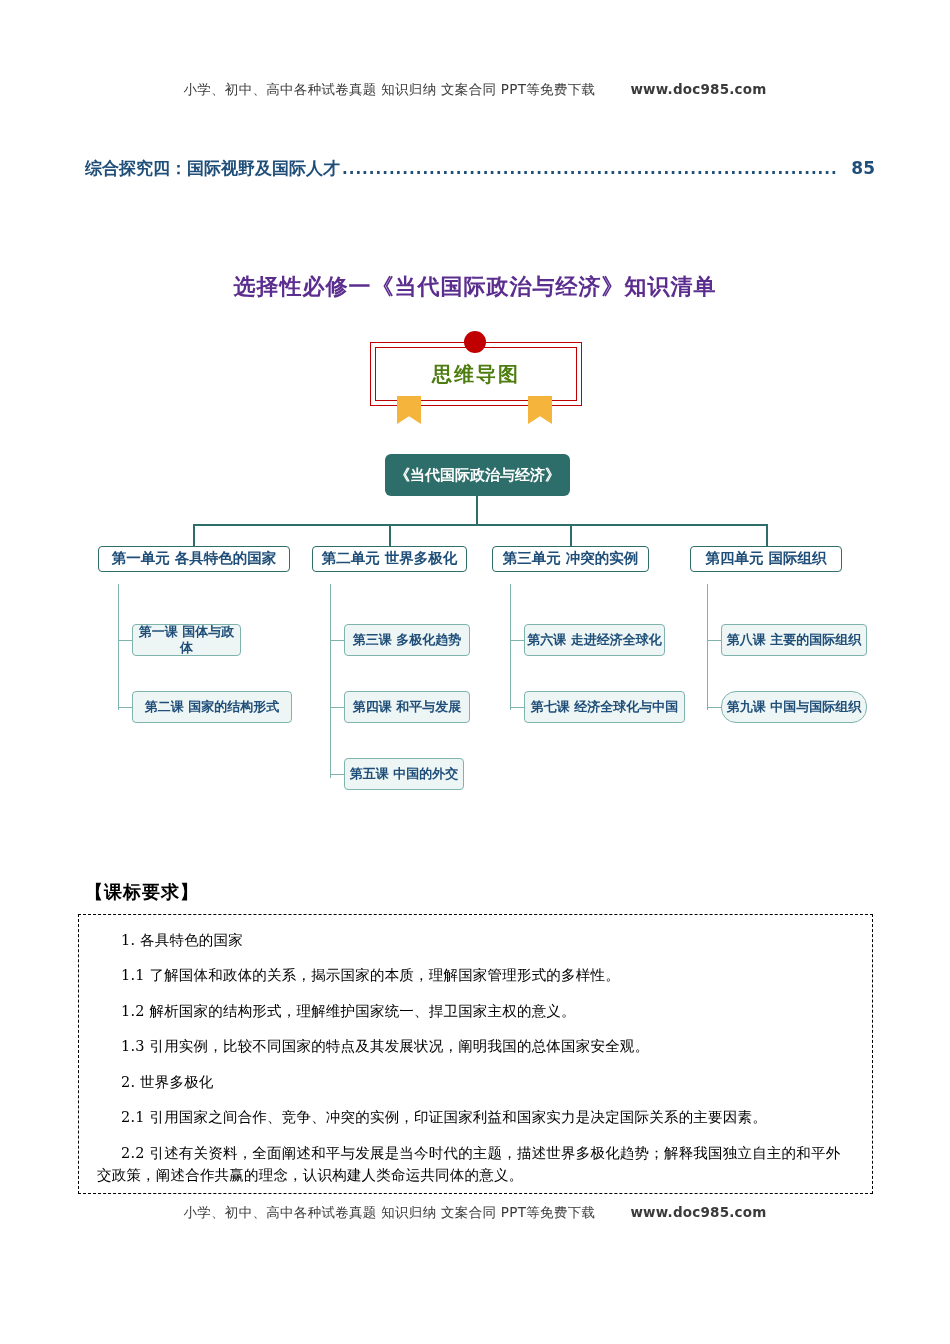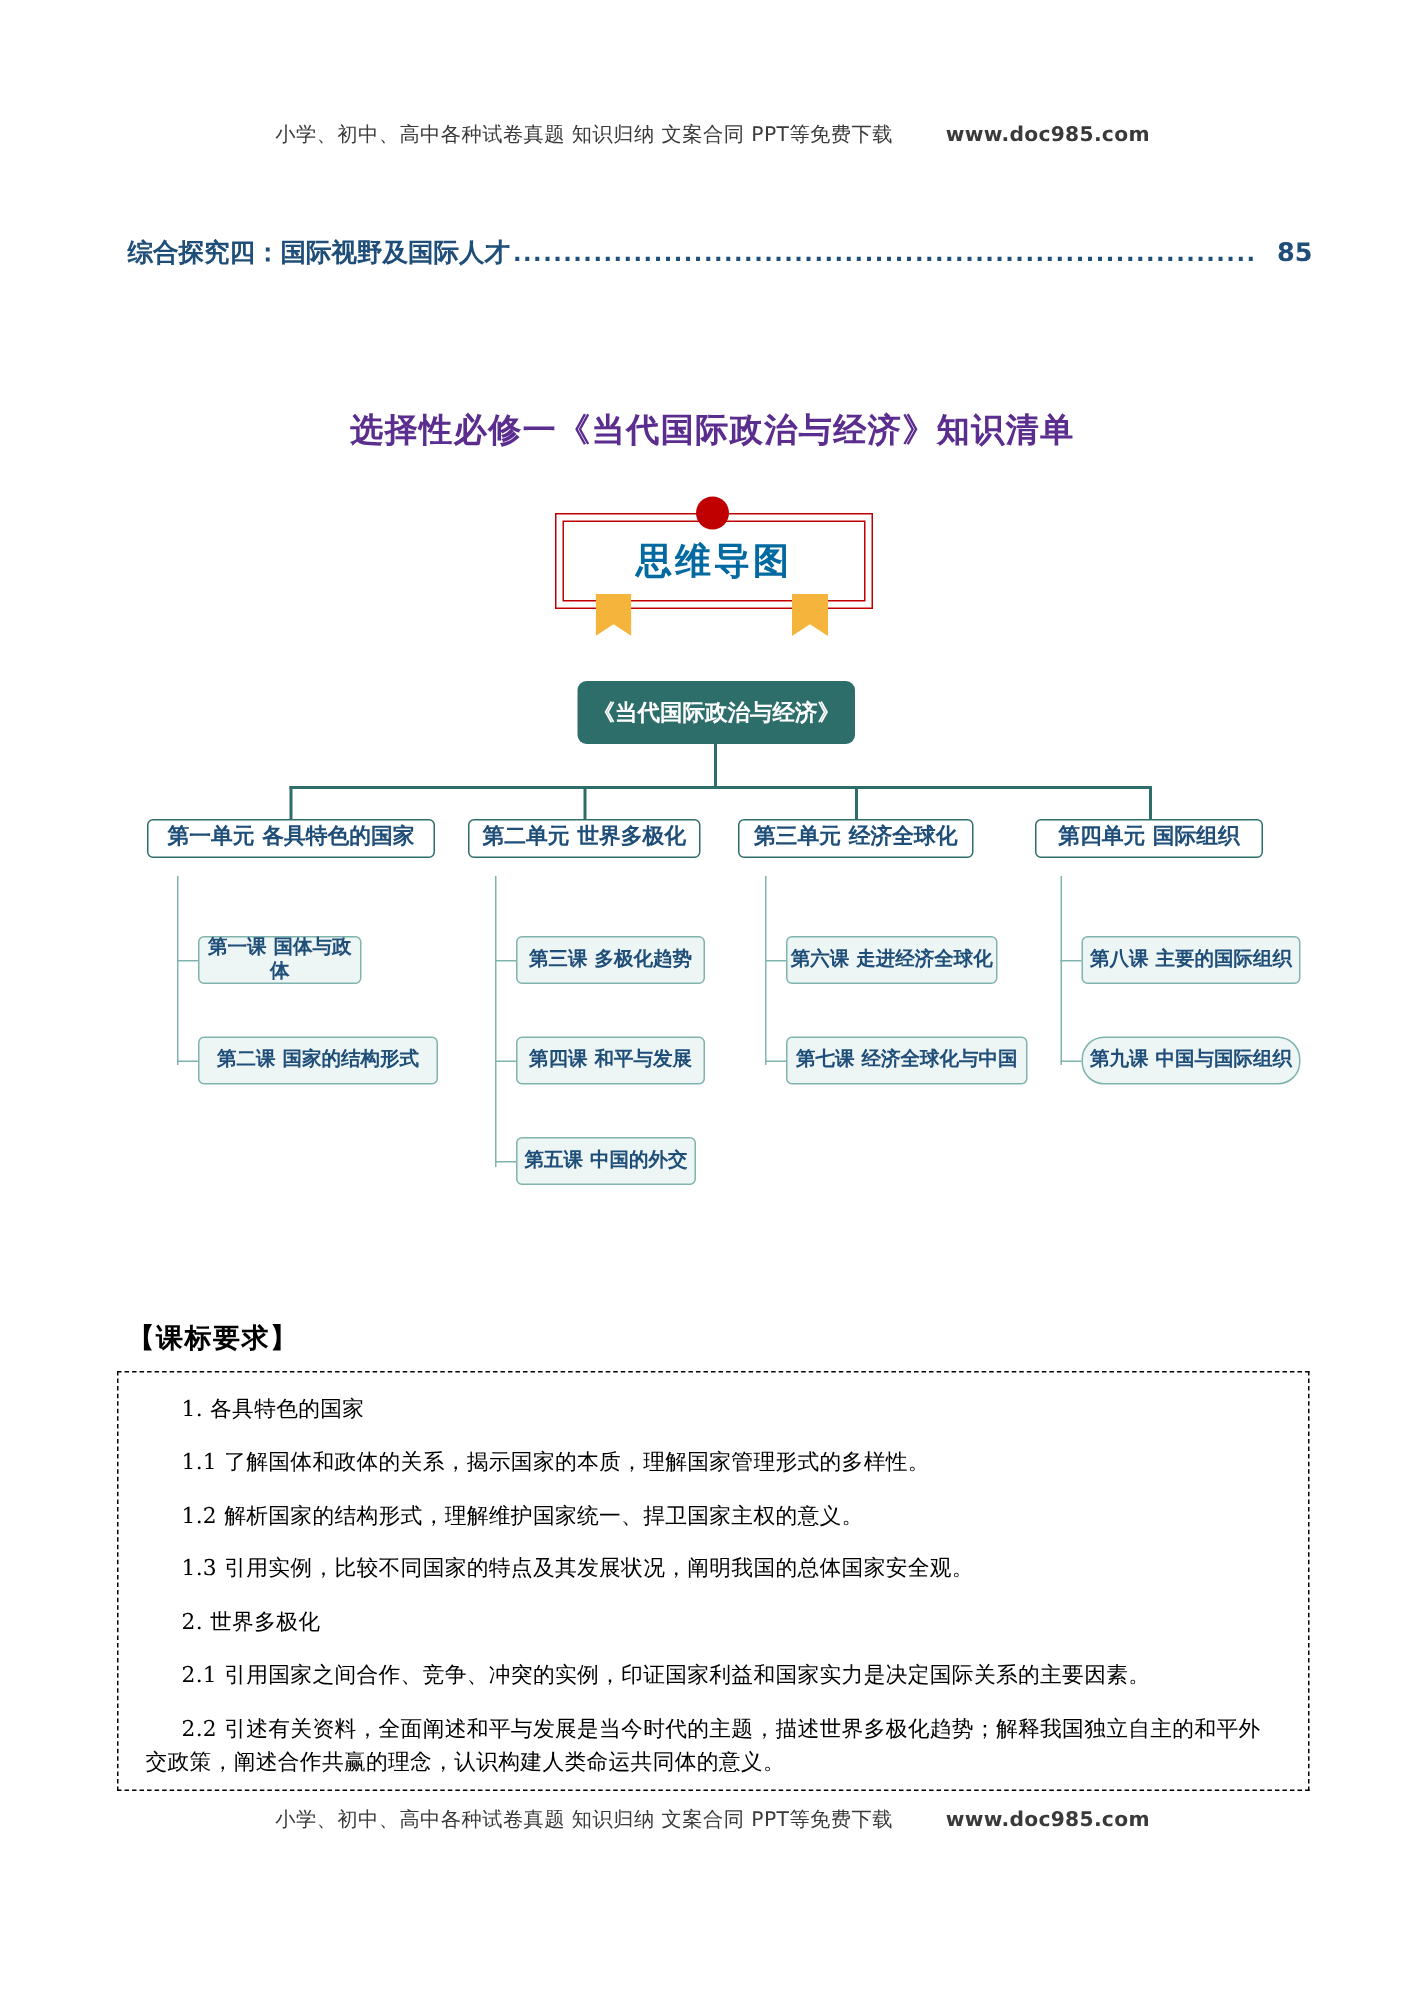--- a/index.html
+++ b/index.html
@@ -48,21 +48,21 @@
     position:absolute;left:20px;top:12px;width:210px;height:62px;
     border:1.5px solid #c00000;background:#fff;
   }
   .banner-inner{
     position:absolute;left:25px;top:17px;width:200px;height:52px;
     border:1.5px solid #c00000;background:#fff;
     display:flex;align-items:center;justify-content:center;
   }
   .banner-text{
     font-family:"DejaVu Serif","Liberation Serif",serif;
-    font-weight:bold;font-size:24px;color:#0369a1;letter-spacing:2px;
+    font-weight:bold;font-size:20px;color:#4d7c0f;letter-spacing:2px;
   }
   .banner-dot{
     position:absolute;left:114px;top:1px;width:22px;height:22px;border-radius:50%;
     background:#c00000;
   }
   .ribbon{position:absolute;width:24px;height:28px;background:#f5b43c;}
   .ribbon.left{left:47px;top:66px;clip-path:polygon(0 0,100% 0,100% 100%,50% 72%,0 100%);}
   .ribbon.right{left:178px;top:66px;clip-path:polygon(0 0,100% 0,100% 100%,50% 72%,0 100%);}
 
   
@@ -164,21 +164,21 @@
 
     <div class="node node-unit" style="left:312px;top:106px;width:155px;">第二单元 世界多极化</div>
     <div class="ln2 v" style="left:330px;top:144px;height:194px;"></div>
     <div class="ln2 h" style="left:330px;top:200px;width:14px;"></div>
     <div class="ln2 h" style="left:330px;top:267px;width:14px;"></div>
     <div class="ln2 h" style="left:330px;top:334px;width:14px;"></div>
     <div class="node node-lesson" style="left:344px;top:184px;width:126px;">第三课 多极化趋势</div>
     <div class="node node-lesson" style="left:344px;top:251px;width:126px;">第四课 和平与发展</div>
     <div class="node node-lesson" style="left:344px;top:318px;width:120px;">第五课 中国的外交</div>
 
-    <div class="node node-unit" style="left:492px;top:106px;width:157px;">第三单元 经济全球化</div>
+    <div class="node node-unit" style="left:492px;top:106px;width:157px;">第三单元 冲突的实例</div>
     <div class="ln2 v" style="left:510px;top:144px;height:126px;"></div>
     <div class="ln2 h" style="left:510px;top:200px;width:14px;"></div>
     <div class="ln2 h" style="left:510px;top:267px;width:14px;"></div>
     <div class="node node-lesson" style="left:524px;top:184px;width:141px;">第六课 走进经济全球化</div>
     <div class="node node-lesson" style="left:524px;top:251px;width:161px;">第七课 经济全球化与中国</div>
 
     <div class="node node-unit" style="left:690px;top:106px;width:152px;">第四单元 国际组织</div>
     <div class="ln2 v" style="left:707px;top:144px;height:126px;"></div>
     <div class="ln2 h" style="left:707px;top:200px;width:14px;"></div>
     <div class="ln2 h" style="left:707px;top:267px;width:14px;"></div>

